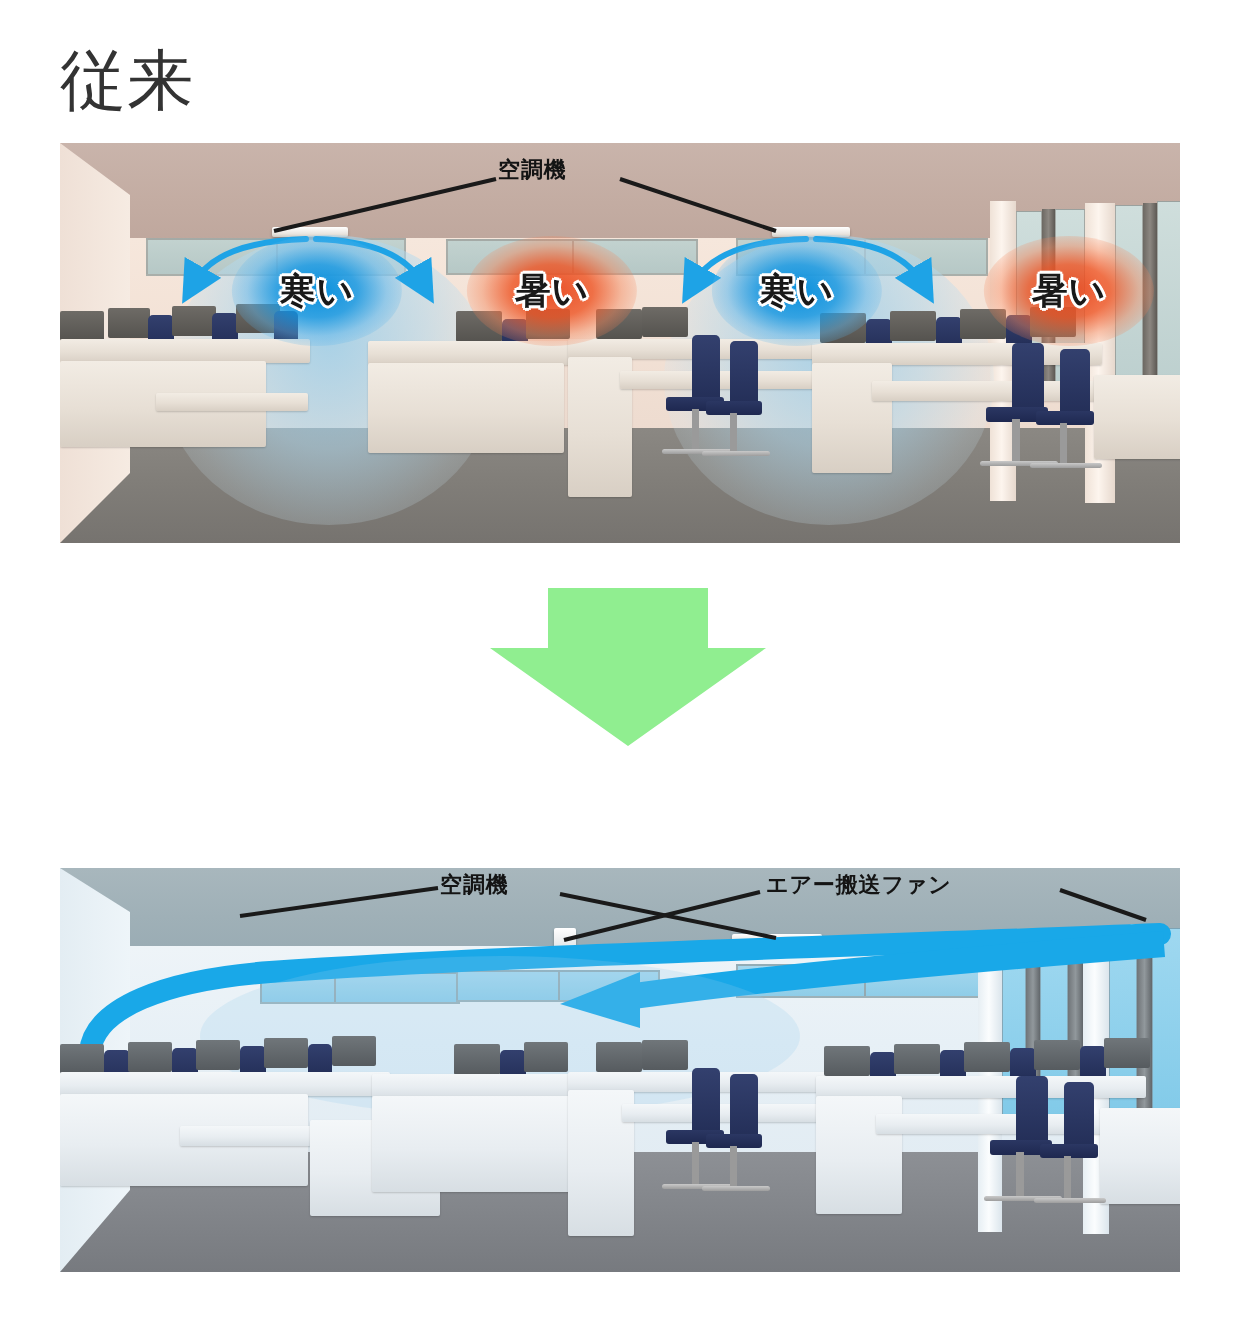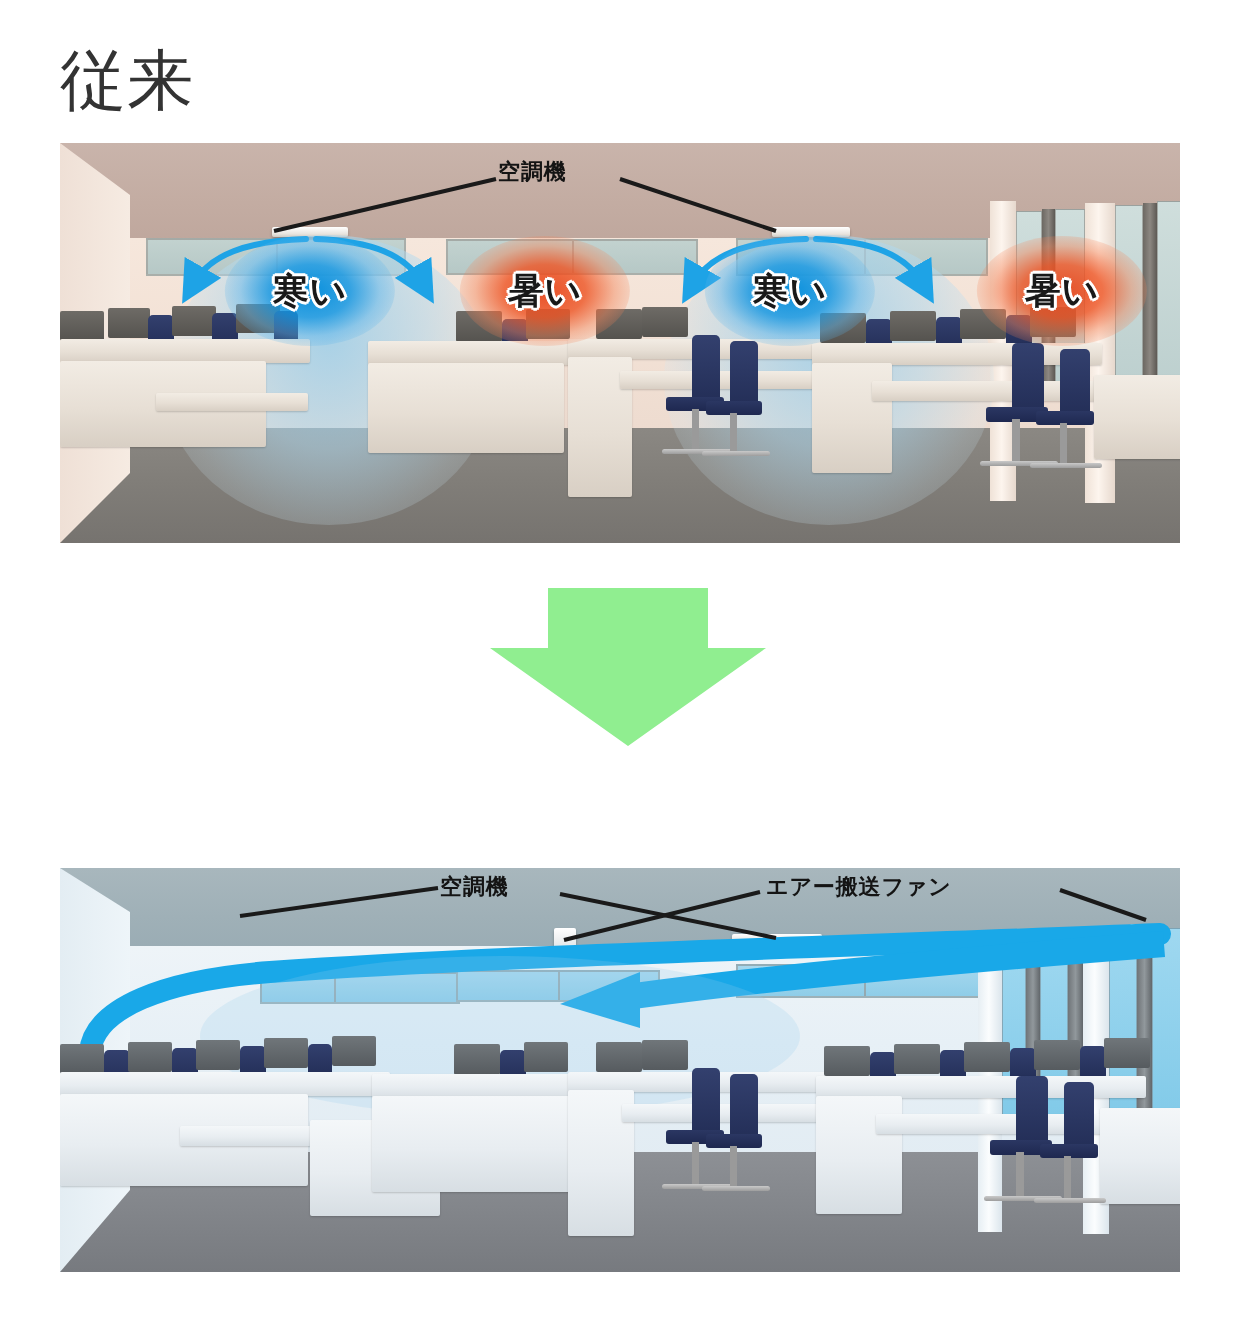--- a/index.html
+++ b/index.html
@@ -62,26 +62,26 @@
   .unit{position:absolute;border-radius:2px;}
   .unit.ac{background:linear-gradient(180deg,#ffffff 0%,#e8e4de 70%,#cfcac3 100%);
            box-shadow:0 2px 3px rgba(0,0,0,.25);}
   .unit.fan{background:linear-gradient(180deg,#ffffff 0%,#e4e8ea 70%,#c8ced2 100%);
            box-shadow:0 2px 3px rgba(0,0,0,.28);}
 
   
   .leader{position:absolute;left:0;top:0;width:100%;height:100%;pointer-events:none;}
   .calloutlabel{
     position:absolute;white-space:nowrap;font-size:22px;color:#141414;
-    font-weight:700;letter-spacing:.04em;line-height:1;
+    font-weight:700;letter-spacing:.04em;line-height:1;font-family:Liberation Mono, monospace;
   }
 
   
   .bubble{position:absolute;transform:translate(-50%,-50%);
-     display:flex;align-items:center;}
+     display:flex;align-items:center;margin-left:7px;}
   .bubble .glow{position:absolute;left:50%;top:50%;transform:translate(-50%,-50%);
      width:170px;height:110px;border-radius:50%;}
   .bubble.cold .glow{background:radial-gradient(ellipse at 50% 50%,
       rgba(0,140,220,.95) 0%,rgba(20,150,225,.80) 34%,rgba(90,180,235,.45) 58%,rgba(160,210,240,0) 82%);}
   .bubble.hot .glow{background:radial-gradient(ellipse at 50% 50%,
       rgba(232,72,30,.95) 0%,rgba(238,86,38,.82) 34%,rgba(244,130,85,.45) 58%,rgba(248,180,150,0) 82%);}
   .bubble .txt{position:relative;font-size:36px;font-weight:700;color:#191919;
      letter-spacing:.02em;line-height:1;
      text-shadow:
        -2px -2px 0 #fff, 2px -2px 0 #fff, -2px 2px 0 #fff, 2px 2px 0 #fff,

